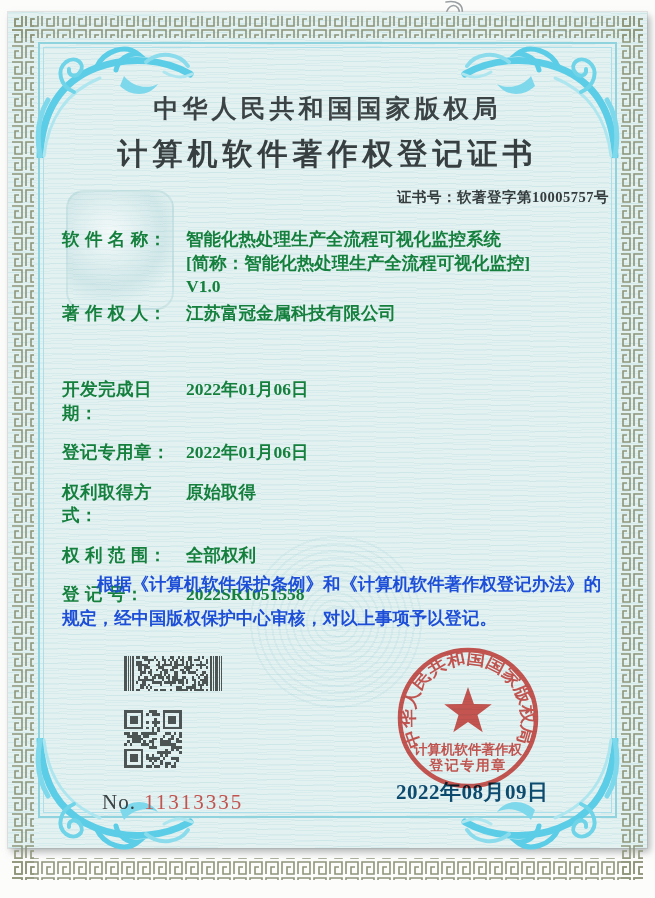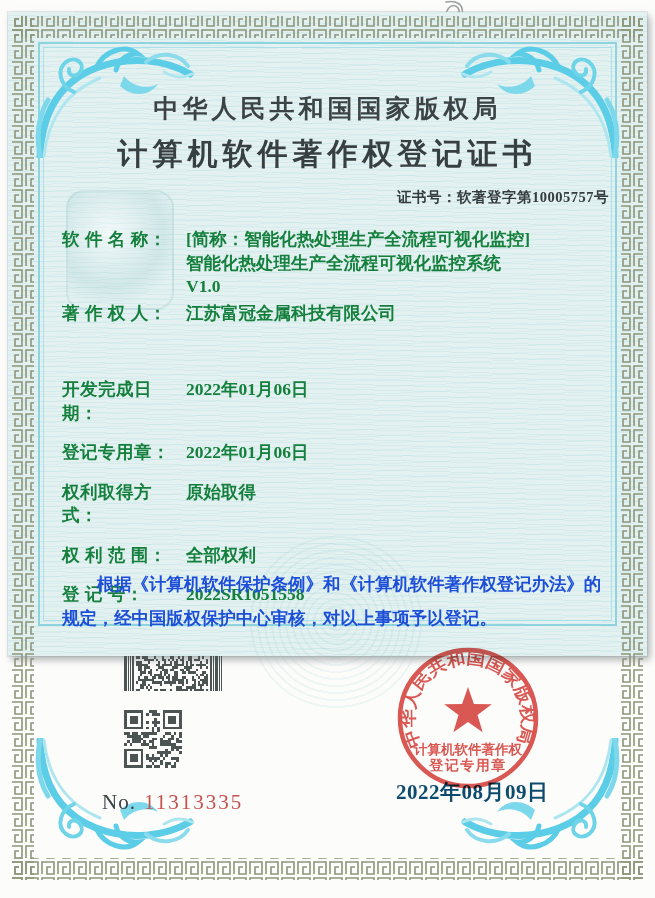--- a/index.html
+++ b/index.html
@@ -3,21 +3,21 @@
 <meta charset="utf-8">
 <style>
   * { margin:0; padding:0; box-sizing:border-box; }
   html,body { background:#e9eae7; }
   #viewport {
     position:relative; width:655px; height:898px; overflow:hidden;
     background:#fcfcfb;
     font-family:"Liberation Serif","DejaVu Serif",serif;
   }
   .paper {
-    position:absolute; left:8px; top:12px; width:639px; height:644px;
+    position:absolute; left:8px; top:12px; width:639px; height:836px;
     background:#e3f1f1;
     box-shadow:3px 4px 7px rgba(115,122,122,.55), 0 0 0 1px rgba(190,195,195,.35);
   }
   .paper .guilloche {
     position:absolute; inset:0; pointer-events:none;
     background:
       repeating-linear-gradient(1.5deg, rgba(108,184,194,.11) 0 1px, rgba(108,184,194,0) 1px 5px),
       repeating-linear-gradient(-2.5deg, rgba(108,184,194,.08) 0 1px, rgba(108,184,194,0) 1px 7px);
   }
   .meander { position:absolute; inset:0; }
@@ -137,22 +137,22 @@
     <div class="agency">中华人民共和国国家版权局</div>
     <div class="title">计算机软件著作权登记证书</div>
     <div class="certno">
       <span class="l">证书号：</span><span class="v">软著登字第10005757号</span>
     </div>
 
     <div class="fields">
       <div class="row row-name">
         <div class="lbl">软 件 名 称：</div>
         <div class="val">
+          <div>智能化热处理生产全流程可视化监控系统</div>
           <div>[简称：智能化热处理生产全流程可视化监控]</div>
-          <div>智能化热处理生产全流程可视化监控系统</div>
           <div>V1.0</div>
         </div>
       </div>
       <div class="row row-owner">
         <div class="lbl">著 作 权 人：</div>
         <div class="val">江苏富冠金属科技有限公司</div>
       </div>
       <div class="row row-mid">
         <div class="lbl">开发完成日期：</div>
         <div class="val">2022年01月06日</div>

